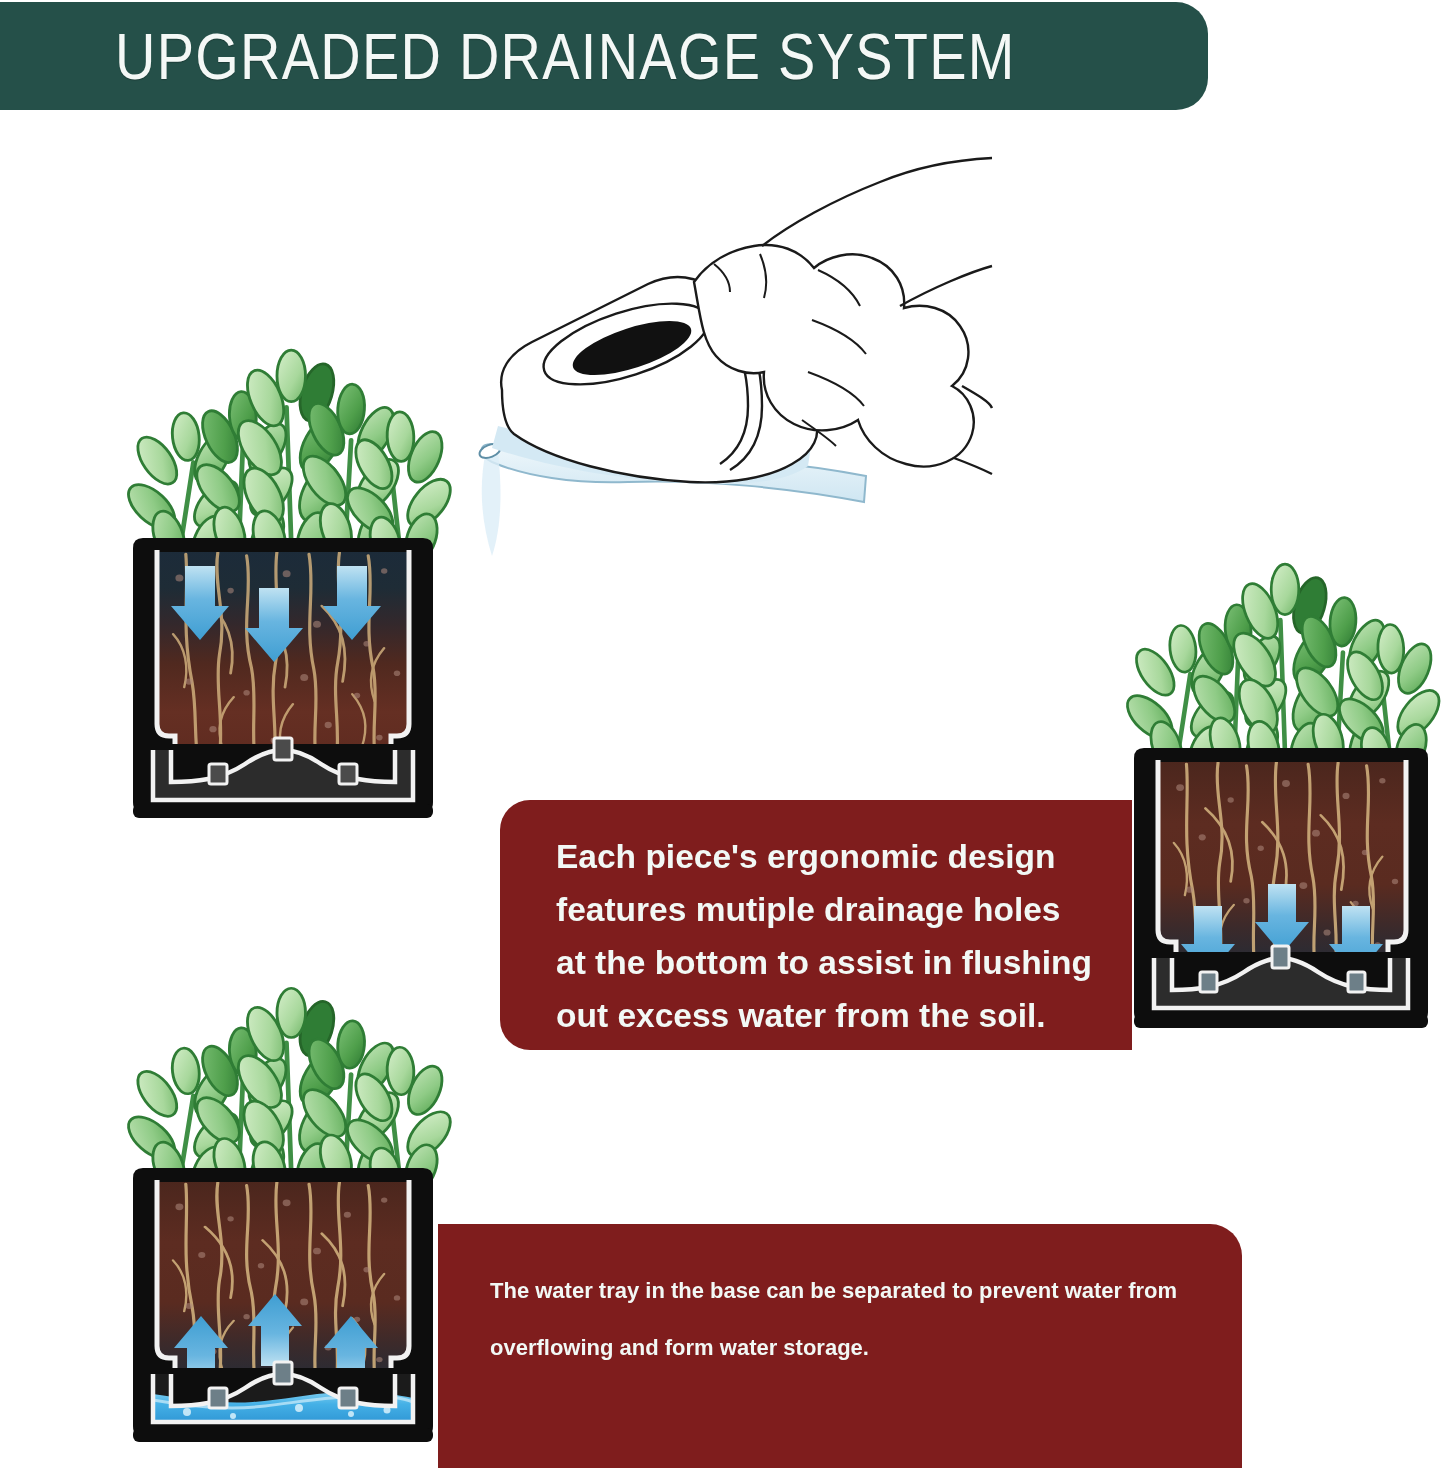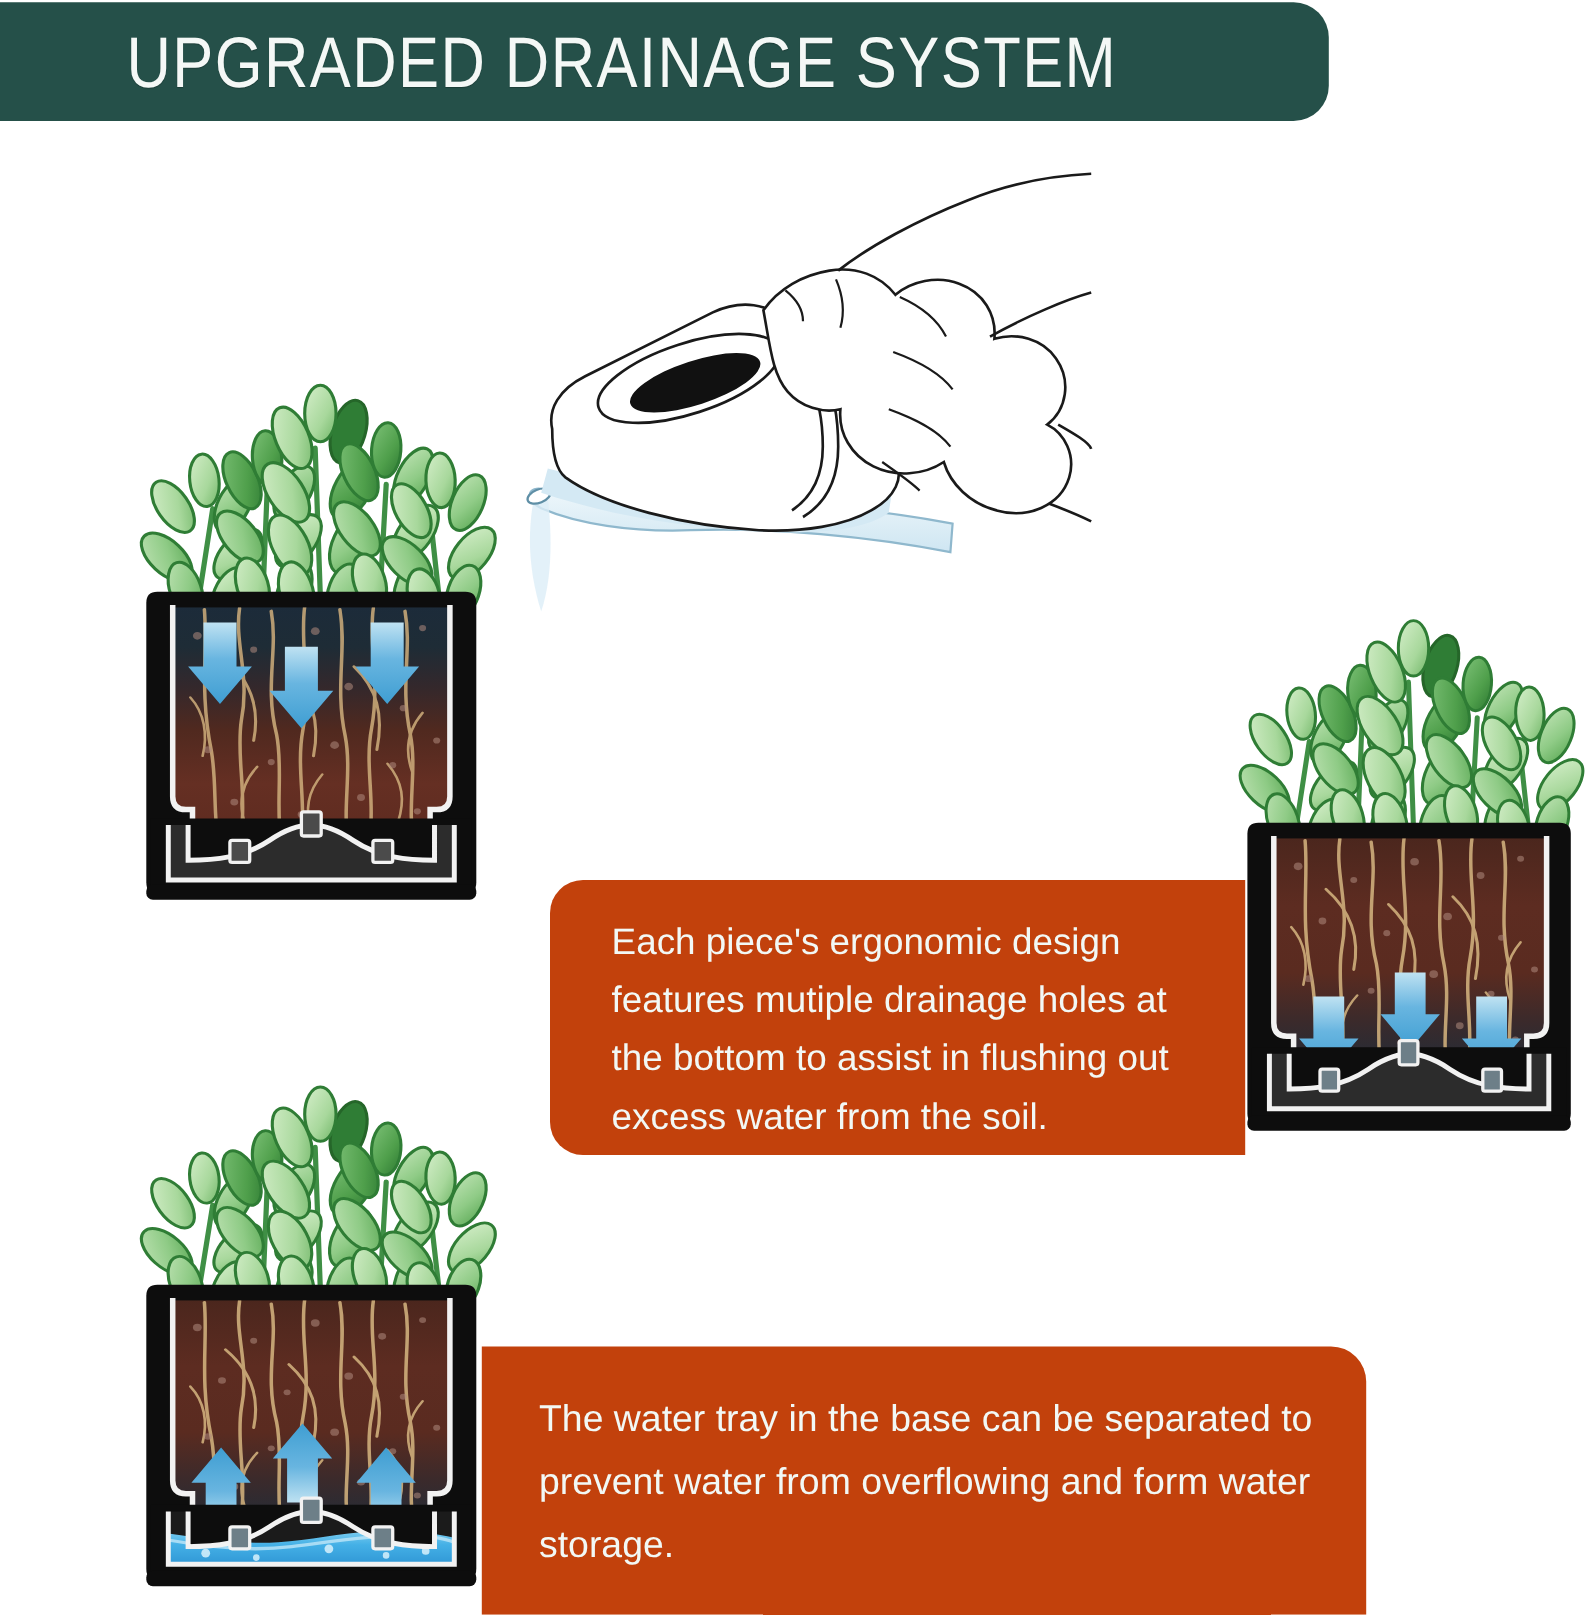--- a/index.html
+++ b/index.html
@@ -23,35 +23,36 @@
     font-weight:400;
     letter-spacing:1.5px;
     transform:scaleX(.86);
     transform-origin:left center;
     white-space:nowrap;
     text-shadow:0 1px 1px rgba(0,0,0,.25);
   }
 
   
   .callout{
-    position:absolute;background:#c2410c;color:#f2f8f5;
+    position:absolute;background:#7f1d1d;color:#f2f8f5;
     box-sizing:border-box;
+    font-weight:bold;
   }
   #callout-drainage{
     left:500px;top:800px;width:632px;height:250px;
     border-radius:30px 0 0 30px;
     padding:30px 34px 0 56px;
     font-size:33.5px;line-height:53px;
     z-index:4;
   }
   #callout-tray{
     left:438px;top:1224px;width:804px;height:244px;
     border-radius:0 32px 0 0;
     padding:38px 30px 0 52px;
-    font-size:34px;line-height:57px;
+    font-size:22px;line-height:57px;
     z-index:4;
   }
   .callout p{margin:0;}
 
   
   .planter{position:absolute;}
   .planter svg{display:block;overflow:visible;}
 
   
   #planter-top-left{left:113px;top:352px;width:340px;height:500px;z-index:6;}

